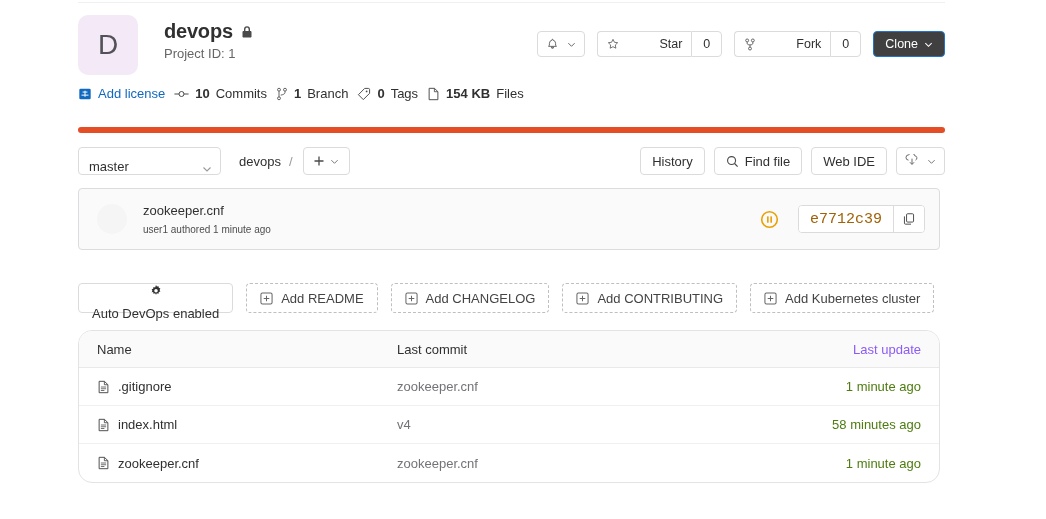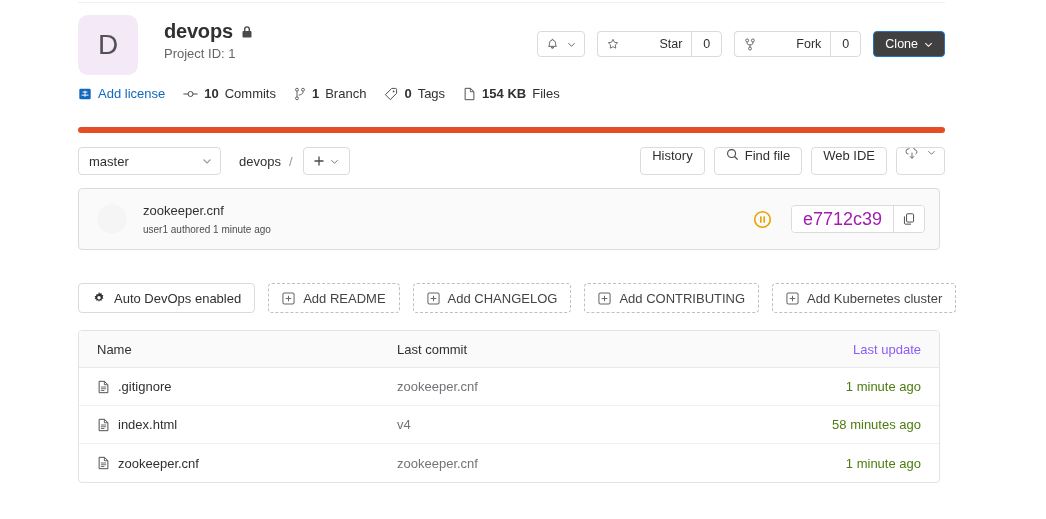--- a/index.html
+++ b/index.html
@@ -118,21 +118,21 @@
   }
   .bell-btn { gap: 8px; padding: 0 8px; }
 
   
   .stats-row {
     position: absolute;
     left: 78px;
     top: 86px;
     display: flex;
     align-items: center;
-    gap: 18px;
+    gap: 9px;
     font-size: 13px;
     color: #303030;
   }
   .stat {
     display: inline-flex;
     align-items: center;
     gap: 6px;
     white-space: nowrap;
   }
   .stat .num { font-weight: bold; color: #303030; }
@@ -161,21 +161,21 @@
     display: flex;
     align-items: center;
   }
   .branch-select {
     width: 143px;
     height: 28px;
     border: 1px solid #dbdbdb;
     border-radius: 4px;
     background: #fff;
     display: flex;
-    align-items: center;
+    align-items: flex-end;
     justify-content: space-between;
     padding: 0 8px 0 10px;
     font-size: 13px;
     color: #303030;
     cursor: pointer;
   }
   .breadcrumb-path {
     display: flex;
     align-items: center;
     margin-left: 18px;
@@ -204,21 +204,21 @@
     gap: 9px;
   }
   .tb-btn {
     height: 28px;
     border: 1px solid #dbdbdb;
     border-radius: 4px;
     background: #fff;
     font-size: 13px;
     color: #303030;
     display: inline-flex;
-    align-items: flex-start;
+    align-items: center;
     justify-content: center;
     gap: 6px;
     padding: 0 11px;
     cursor: pointer;
   }
   .tb-btn-icon { padding: 0 8px; gap: 8px; }
 
   
   .commit-panel {
     position: absolute;
@@ -271,23 +271,23 @@
     height: 28px;
     border: 1px solid #dbdbdb;
     border-radius: 4px;
     overflow: hidden;
     background: #fff;
   }
   .sha-text {
     display: inline-flex;
     align-items: center;
     padding: 0 11px;
-    font-size: 18px;
-    color: #a21caf;
-    font-family: Liberation Sans, sans-serif;
+    font-size: 15px;
+    color: #a16207;
+    font-family: Liberation Mono, monospace;
     background: #fff;
   }
   .sha-copy {
     display: inline-flex;
     align-items: center;
     justify-content: center;
     width: 31px;
     border-left: 1px solid #dbdbdb;
     background: #fff;
     cursor: pointer;
@@ -308,31 +308,31 @@
     background: #fff;
     display: inline-flex;
     align-items: center;
     gap: 8px;
     padding: 0 13px;
     font-size: 13px;
     color: #303030;
     cursor: pointer;
     white-space: nowrap;
   }
-  .qa-solid { border: 1px solid #dbdbdb; }
+  .qa-solid { border: 1px solid #dbdbdb; flex-direction: column; }
   .qa-dashed { border: 1px dashed #bfbfbf; color: #444; }
 
   
   .file-table {
     position: absolute;
     left: 78px;
     top: 330px;
     width: 862px;
     border: 1px solid #e3e3e3;
-    border-radius: 4px;
+    border-radius: 14px;
     background: #fff;
     overflow: hidden;
   }
   .ft-head {
     display: flex;
     align-items: center;
     height: 37px;
     background: #fafafa;
     border-bottom: 1px solid #e9e9e9;
     font-size: 13px;

